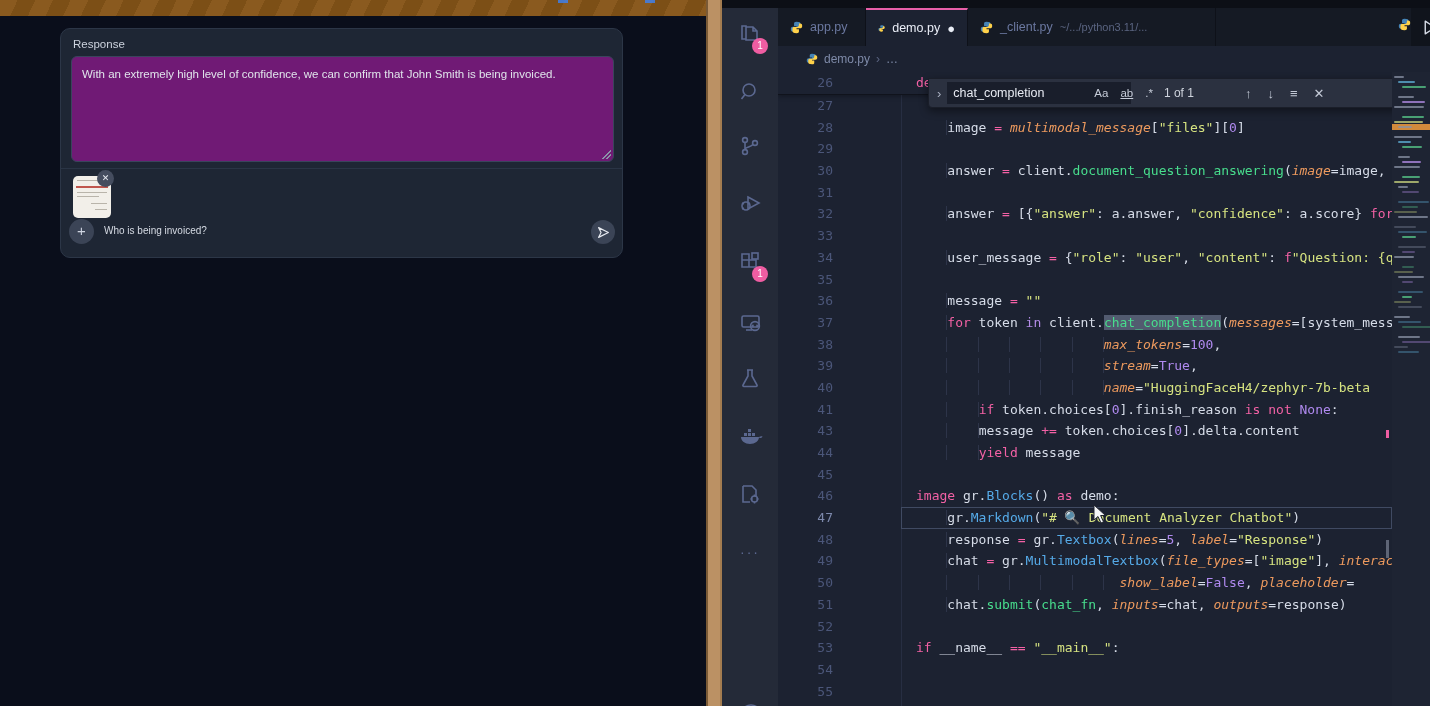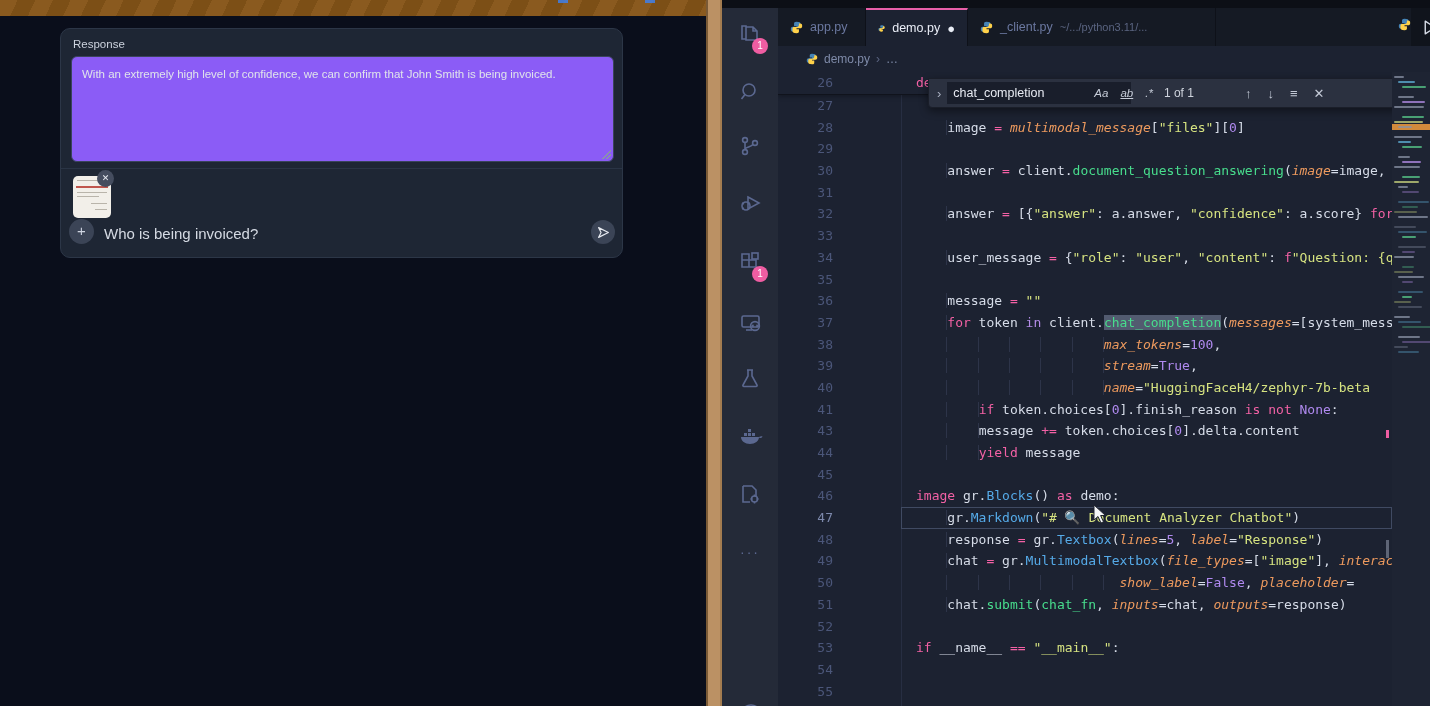--- a/index.html
+++ b/index.html
@@ -4,30 +4,30 @@
 <style>
   html,body{margin:0;padding:0;background:#05070d;}
   #screen{position:relative;width:1430px;height:706px;overflow:hidden;font-family:"Liberation Sans",sans-serif;background:#0a0e1b;}
   
   #gradio{position:absolute;left:0;top:0;width:706px;height:706px;background:#0a0e1b;}
   #gr-topbar{position:absolute;left:0;top:0;width:706px;height:16px;
     background:repeating-linear-gradient(115deg,#8a5a1f 0 16px,#7c4f16 16px 32px);}
   .gr-topbar-frag{position:absolute;top:0;height:3px;width:10px;background:#3b82f6;opacity:.8;}
   #gr-card{position:absolute;left:60px;top:28px;width:563px;height:230px;background:#1e2634;border:1px solid #2c3647;border-radius:10px;box-sizing:border-box;}
   #gr-resp-label{position:absolute;left:12px;top:9px;font-size:11.5px;color:#ccd2dd;}
-  #gr-textarea{position:absolute;left:10px;top:27px;width:543px;height:106px;background:#8b5cf6;border:1px solid #3a445c;border-radius:6px;box-sizing:border-box;color:#e0e4eb;font-size:11.5px;line-height:1.45;padding:9px 10px;overflow:hidden;}
+  #gr-textarea{position:absolute;left:10px;top:27px;width:543px;height:106px;background:#701a75;border:1px solid #3a445c;border-radius:6px;box-sizing:border-box;color:#e0e4eb;font-size:11.5px;line-height:1.45;padding:9px 10px;overflow:hidden;}
   #gr-resize{position:absolute;right:2px;bottom:2px;width:9px;height:9px;
     background:linear-gradient(135deg,transparent 0 50%,#8a93a8 50% 56%,transparent 56% 72%,#8a93a8 72% 78%,transparent 78%);}
   #gr-divider{position:absolute;left:0;top:139px;width:561px;height:1px;background:#2a3445;}
   #gr-thumb{position:absolute;left:12px;top:147px;width:38px;height:42px;background:#f2efe9;border-radius:5px;}
   .thumb-line{position:absolute;left:4px;right:4px;height:1px;background:#b9b4aa;}
   .thumb-red{position:absolute;left:3px;right:3px;top:10px;height:2px;background:#c0564d;}
   #gr-thumb-close{position:absolute;left:36px;top:141px;width:17px;height:17px;border-radius:50%;background:#454d5f;color:#e8ebf1;font-size:9px;line-height:17px;text-align:center;cursor:pointer;}
   #gr-plus{position:absolute;left:8px;top:190px;width:25px;height:25px;border-radius:50%;background:#3b4456;color:#ced4e0;font-size:15px;line-height:24px;text-align:center;cursor:pointer;}
-  #gr-question{position:absolute;left:43px;top:196px;font-size:15px;color:#d5dae3;}
+  #gr-question{position:absolute;left:43px;top:196px;font-size:10px;color:#d5dae3;}
   #gr-send{position:absolute;left:530px;top:191px;width:24px;height:24px;border-radius:50%;background:#3b4456;cursor:pointer;}
   #gr-send svg{position:absolute;left:6px;top:6px;}
   
   #separator{position:absolute;left:706px;top:0;width:16px;height:706px;background:linear-gradient(to right,#7a5a36 0 2px,#bb9164 2px 14px,#a37c50 14px 16px);}
   
   #vscode{position:absolute;left:722px;top:0;width:708px;height:706px;background:#1c2231;}
   #vs-topstrip{position:absolute;left:0;top:0;width:708px;height:8px;background:#0c0f16;}
   
   #activitybar{position:absolute;left:0;top:8px;width:56px;height:698px;background:#242a38;}
   .act-item{position:absolute;left:0;width:56px;height:52px;}
@@ -60,21 +60,21 @@
   #sticky-row{position:relative;height:22px;line-height:22px;white-space:pre;border-bottom:1px solid #10131c;box-shadow:0 2px 4px rgba(0,0,0,.25);background:#1c2231;}
   #sticky-row .gutter-num{line-height:22px;}
   .seg-t{color:#d6dce8}.seg-k{color:#f361a5}.seg-k2{color:#b48ce8}.seg-o{color:#f361a5}
   .seg-p{color:#b08af0}.seg-f{color:#48dd8d}.seg-fm{color:#48dd8d;background:#525b70}
   .seg-c{color:#55aae8}.seg-s{color:#d6e380}.seg-i{color:#ed9a5e;font-style:italic}
   .seg-ind{background:repeating-linear-gradient(to right,transparent 0,transparent calc(4ch - 1px),#2d3449 calc(4ch - 1px),#2d3449 4ch);}
   
   #findwidget{position:absolute;left:150px;top:6px;width:508px;height:30px;background:#2b3140;border:1px solid #1a1e29;border-radius:0 0 4px 4px;box-shadow:0 3px 8px rgba(0,0,0,.45);display:flex;align-items:center;gap:6px;padding:0 8px;box-sizing:border-box;font-family:"Liberation Sans",sans-serif;}
   #find-collapse{color:#aab1c2;font-size:13px;cursor:pointer;}
   #find-input{width:172px;height:22px;background:#191e2b;border:none;color:#e8ebf3;font-size:12.5px;padding:0 6px;font-family:"Liberation Sans",sans-serif;display:flex;align-items:center;}
-  .find-toggle{color:#c6ccd8;font-size:11.5px;cursor:pointer;padding:2px 3px;font-style:italic;}
+  .find-toggle{color:#c6ccd8;font-size:11.5px;cursor:pointer;padding:2px 3px;}
   .find-toggle.word{text-decoration:underline;}
   #find-results{color:#cfd4dd;font-size:12px;margin-left:2px;width:44px;}
   .find-icon{color:#c3c9d6;font-size:13px;cursor:pointer;padding:0 5px;}
   
   #minimap{position:absolute;left:670px;top:72px;width:38px;height:634px;background:#1e2433;}
   .mm-bar{position:absolute;height:2px;border-radius:1px;opacity:.75;}
   .mm-match{position:absolute;left:0;top:52px;width:38px;height:6px;background:#d28a3c;}
   .mm-mark-pink{position:absolute;left:-6px;top:358px;width:3px;height:8px;background:#ef5da2;}
   .mm-mark-scroll{position:absolute;left:-6px;top:468px;width:3px;height:18px;background:#8b93a5;opacity:.6;}
   

